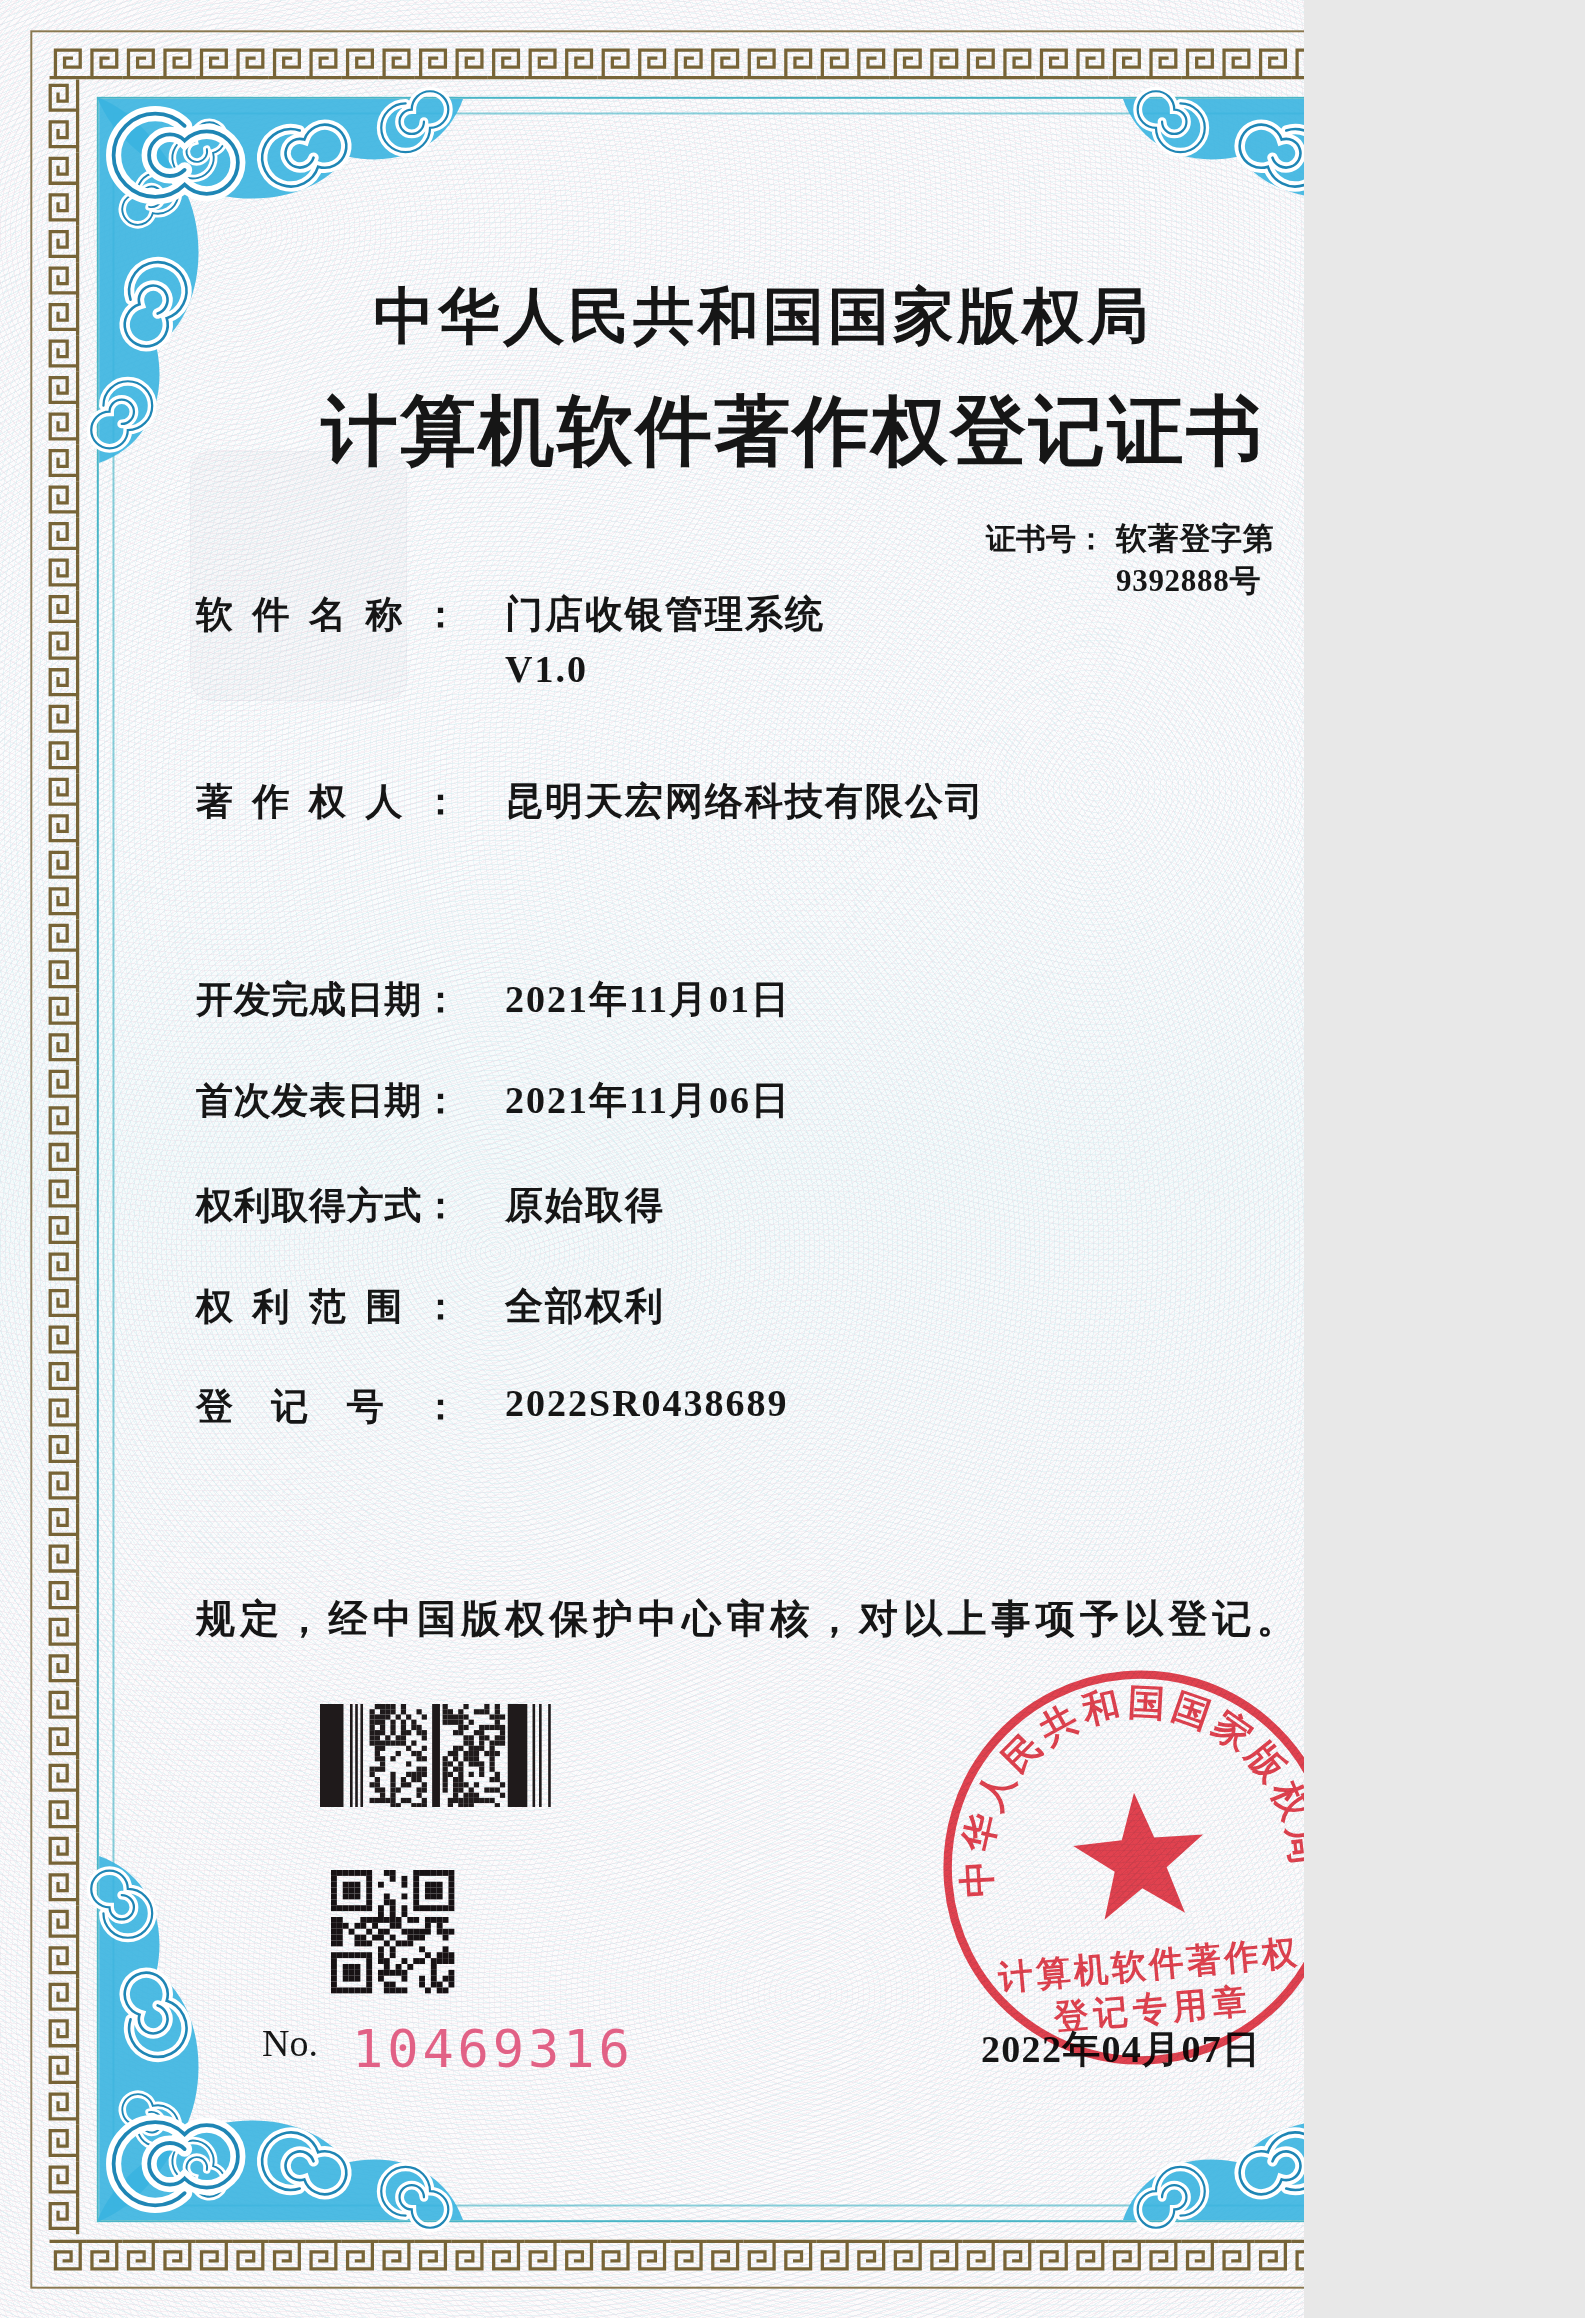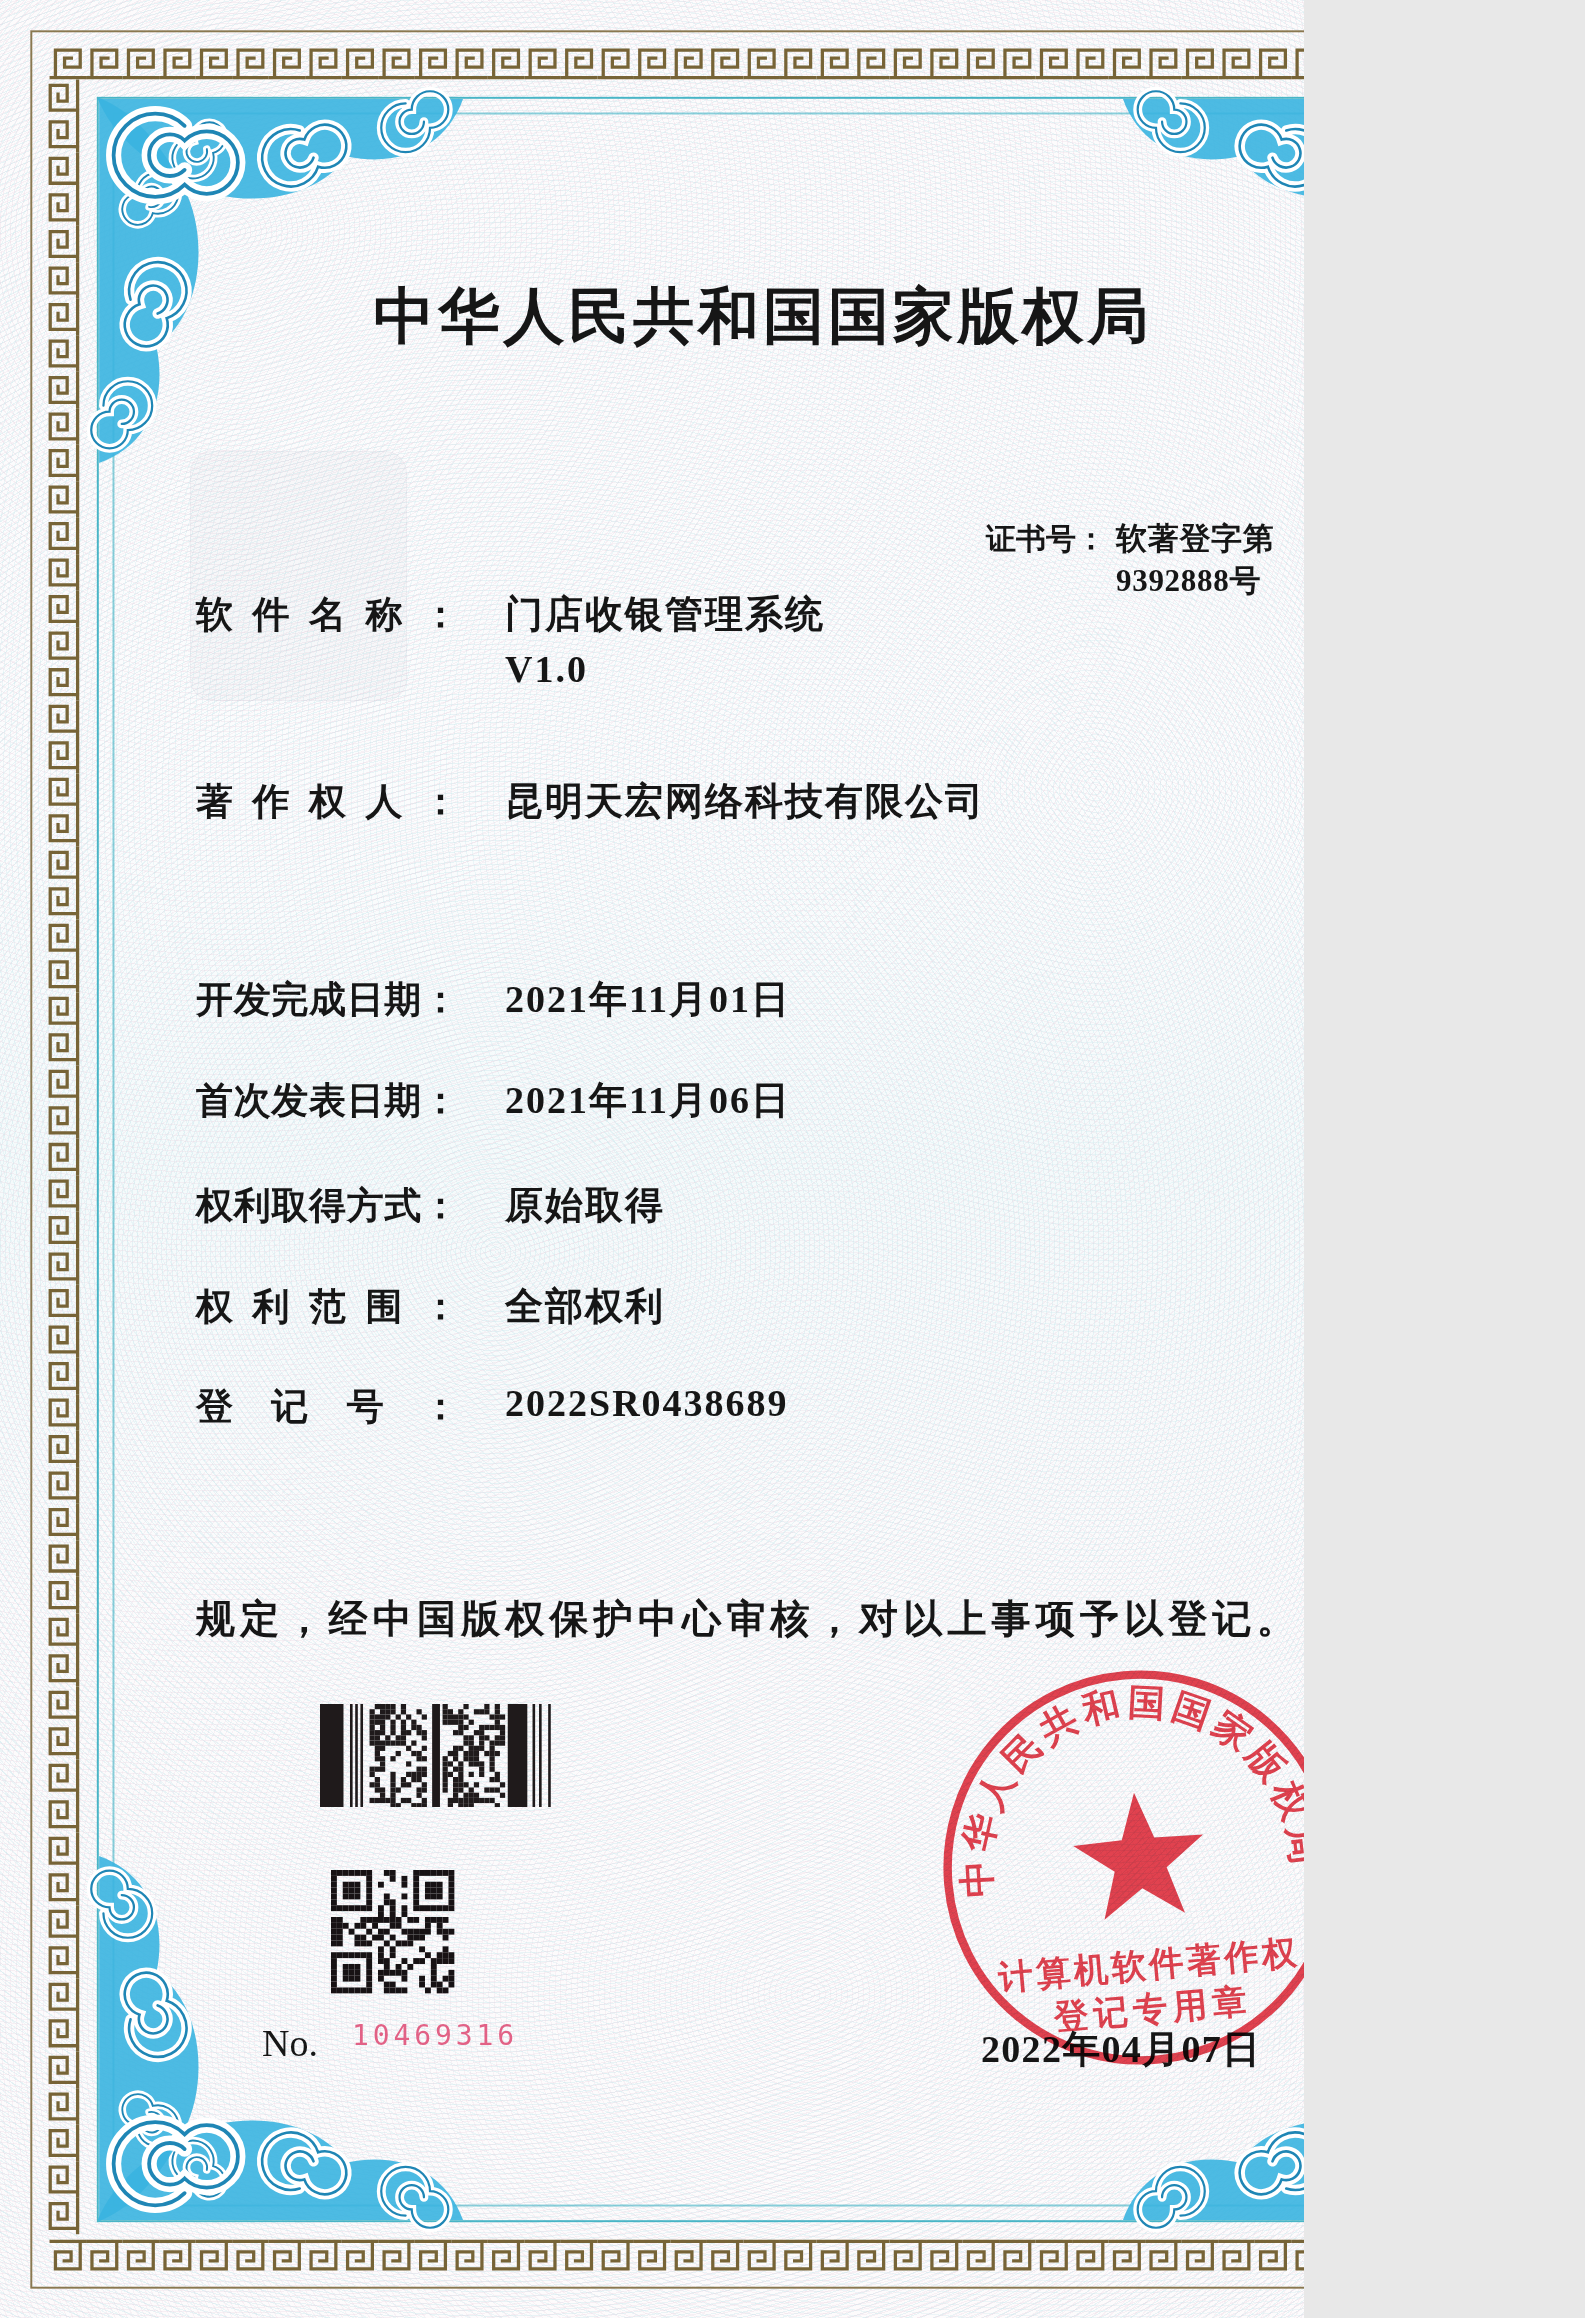--- a/index.html
+++ b/index.html
@@ -17,21 +17,21 @@
   #frame-svg, #seal-svg, #barcode-svg, #qr-svg{position:absolute;display:block;}
   #frame-svg{left:0;top:0;}
   .title1{left:0;top:276px;width:1526px;text-align:center;font-size:61px;font-weight:700;letter-spacing:3.9px;}
   .title2{left:0;top:381px;width:1586px;text-align:center;font-size:76px;font-weight:700;letter-spacing:2.6px;}
   .certno-label{left:986px;top:519px;font-size:30px;font-weight:700;}
   .certno-value{left:1116px;top:518px;font-size:31px;font-weight:700;letter-spacing:0.7px;font-family:Liberation Serif, serif;}
   .field-label{left:196px;width:263px;font-size:37px;font-weight:700;text-align:justify;text-align-last:justify;}
   .field-value{left:505px;font-size:38px;font-weight:700;letter-spacing:2px;white-space:nowrap;}
   .statement{font-size:39px;font-weight:700;letter-spacing:5.2px;white-space:nowrap;}
   .serial-label{left:262px;top:2021px;font-size:38px;font-weight:400;}
-  .serial-number{left:352px;top:2019px;font-size:28px;font-family:"DejaVu Sans Mono", monospace;
+  .serial-number{left:352px;top:2019px;font-size:52px;font-family:"DejaVu Sans Mono", monospace;
                  color:#e0527a;letter-spacing:3.9px;opacity:.9;text-align:right;}
   .issue-date{left:981px;top:2024px;font-size:38px;font-weight:700;letter-spacing:1.3px;}
   .watermark{left:190px;top:451px;width:215px;height:248px;border-radius:22px;
              background:rgba(188,192,204,.08);border:1.3px solid rgba(178,184,200,.12);}
   #seal-svg{left:932px;top:1659px;transform:rotate(-5deg);mix-blend-mode:multiply;opacity:.93;}
   #barcode-svg{left:320px;top:1704px;}
   #qr-svg{left:331px;top:1870px;}
 </style>
 </head>
 <body>
@@ -264,20 +264,21 @@
     <rect x="174" y="174" width="2084" height="3208" fill="none" stroke="rgba(42,169,189,0.55)" stroke-width="3"></rect>
     <use href="#cornerOrn" transform="translate(150,150)"></use>
     <use href="#cornerOrn" transform="translate(2282,150) scale(-1,1)"></use>
     <use href="#cornerOrn" transform="translate(150,3406) scale(1,-1)"></use>
     <use href="#cornerOrn" transform="translate(2282,3406) scale(-1,-1)"></use>
   </svg>
 
   <div class="abs watermark"></div>
 
   <div class="abs title1">中华人民共和国国家版权局</div>
+  <div class="abs title2">计算机软件著作权登记证书</div>
 
   <div class="abs certno-label">证书号：</div>
   <div class="abs certno-value">软著登字第9392888号</div>
 
   <div>
     <span class="abs field-label" style="top:590px">软件名称：</span>
     <span class="abs field-value" style="top:589px">门店收银管理系统</span>
     <span class="abs field-value" style="top:647px">V1.0</span>
   </div>
   <div>

